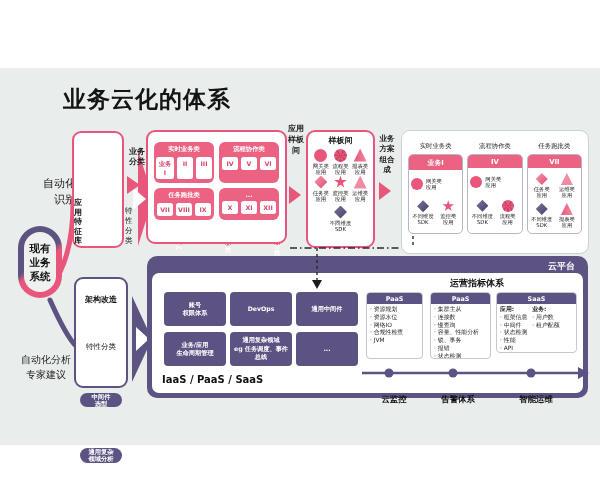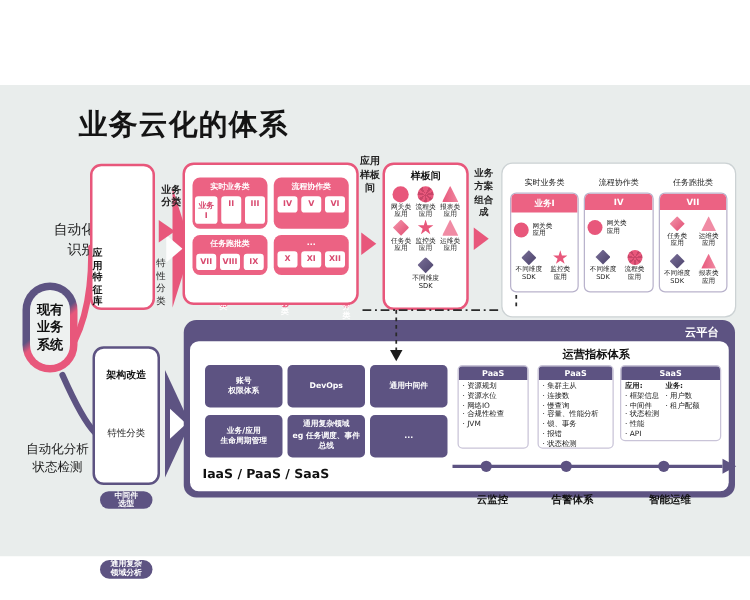--- a/index.html
+++ b/index.html
@@ -132,21 +132,21 @@
   <div class="abs" id="page-title">业务云化的体系</div>
 
   <div class="abs pre" id="auto-identify">自动化
 识别</div>
   <div class="abs" id="existing-ring">
     <div class="inner pre">现有
 业务
 系统</div>
   </div>
   <div class="abs pre" id="auto-analysis">自动化分析
-状态检测</div>
+专家建议</div>
 
   <div class="abs pink-panel" id="feature-lib">
     <div class="panel-title">应用特征库</div>
     <div class="panel-sub">特性分类</div>
     <div class="pill-pink pre">流量
 分类</div>
     <div class="pill-pink pre">中间件
 分类</div>
     <div class="pill-pink pre">流程协同
 分类</div>

